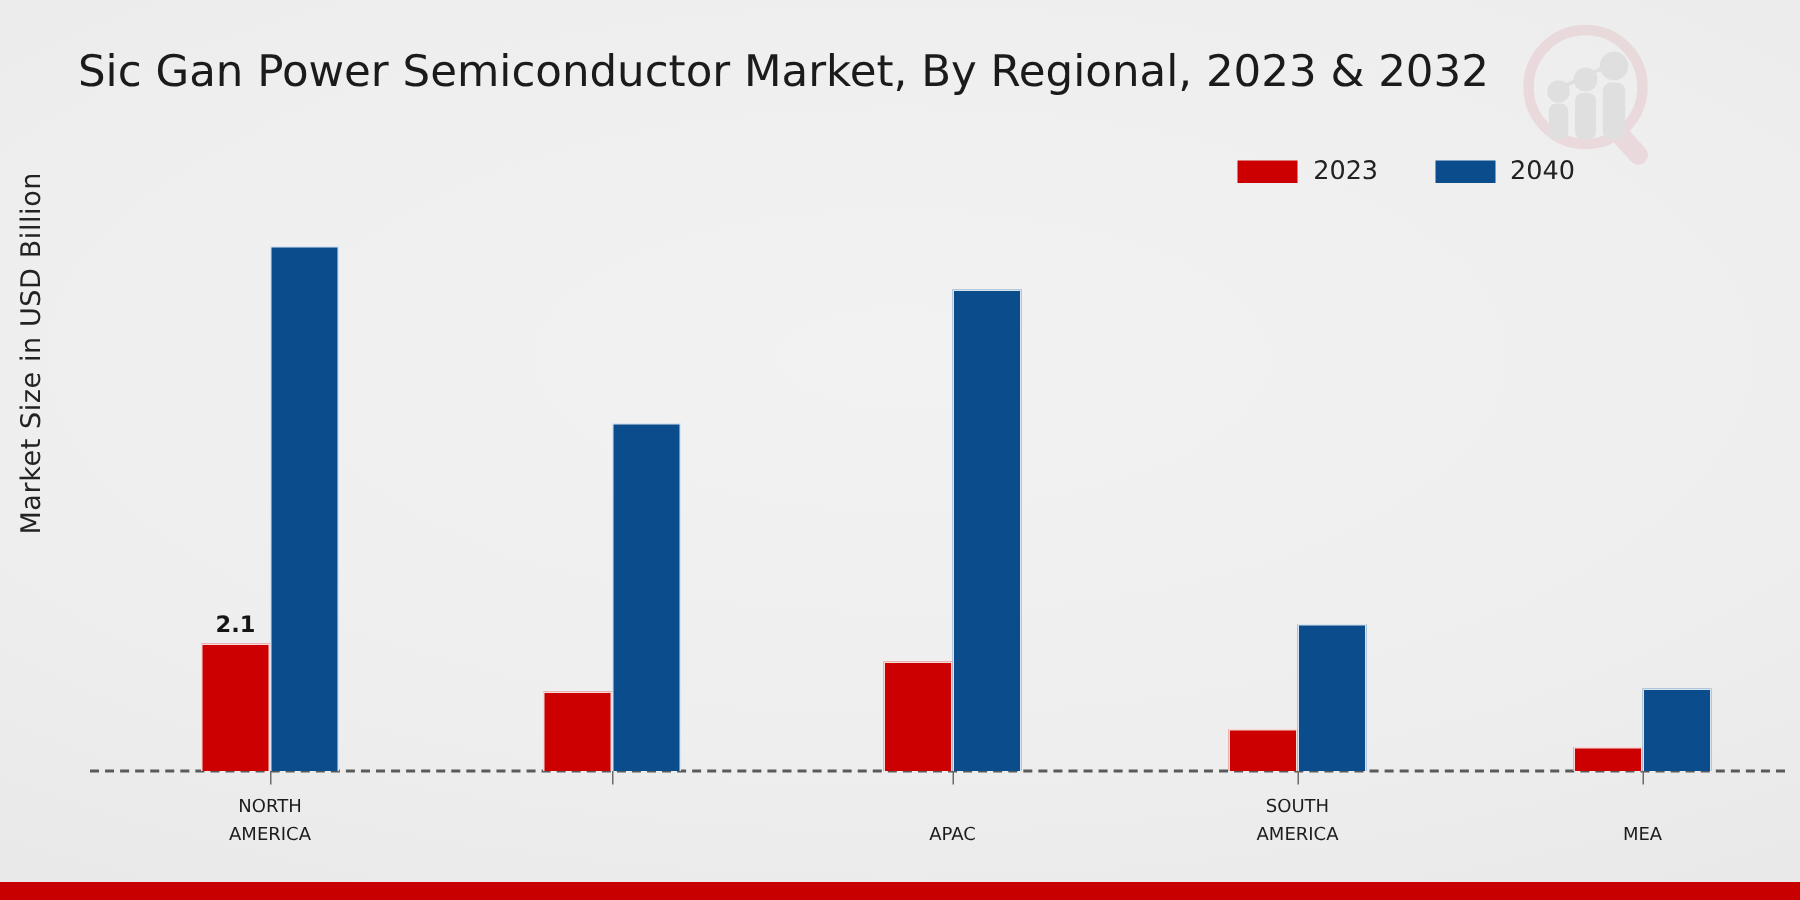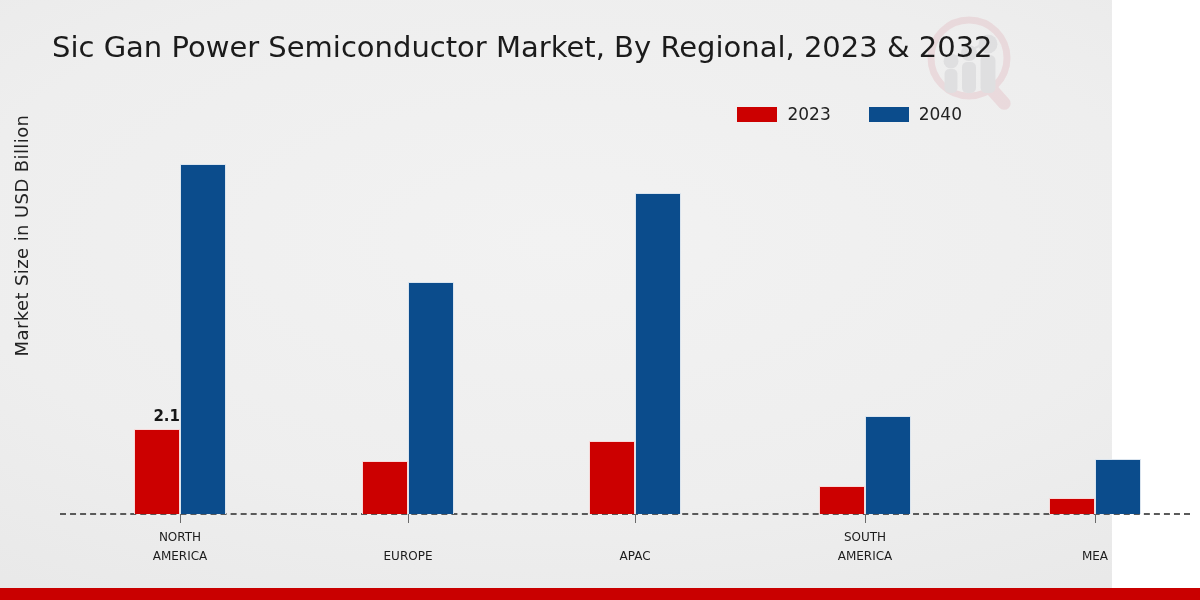--- a/index.html
+++ b/index.html
@@ -4,21 +4,21 @@
 <title>Sic Gan Power Semiconductor Market</title>
 <style>
   * { box-sizing: border-box; margin: 0; padding: 0; }
   html, body {
     width: 1200px; height: 600px;
     font-family: "DejaVu Sans", sans-serif;
     overflow: hidden;
   }
   #page {
     position: relative;
-    width: 1112px; height: 600px;
+    width: 1200px; height: 600px;
     background: radial-gradient(ellipse 120% 100% at 50% 40%, #f2f2f2 0%, #eeeeee 45%, #e3e3e3 100%);
   }
 
   
   #watermark {
     position: absolute;
     right: 85px; top: 8px;
     width: 110px; height: 110px;
     opacity: 0.40;
     pointer-events: none;
@@ -86,21 +86,21 @@
     bottom: 0;
     width: 46px;
     border: 1px solid rgba(255,255,255,0.85);
     border-bottom: none;
   }
   .bar.b2023 { left: 0;    background: #cc0000; }
   .bar.b2032 { left: 46px; background: #0b4c8c; }
   .bar-value {
     position: absolute;
     left: 0; width: 46px;
-    text-align: right;
+    text-align: center;
     font-size: 15px;
     font-weight: bold;
     color: #151515;
     font-family: "DejaVu Sans", sans-serif;
   }
   .tick {
     position: absolute;
     left: 46px; bottom: -9px;
     width: 0; height: 9px;
     border-left: 1px solid #6a6a6a;
@@ -167,23 +167,20 @@
       <div class="cat-label">
         <div>NORTH</div>
         <div>AMERICA</div>
       </div>
     </div>
 
     <div class="group" style="left:302px">
       <div class="bar b2023" style="height: 52.8478px; background: rgb(204, 0, 0);"></div>
       <div class="bar b2032" style="height: 231.717px; background: rgb(11, 76, 140);"></div>
       <div class="tick"></div>
-      <div class="cat-label">
-        <div>EUROPE</div>
-      </div>
     </div>
 
     <div class="group" style="left:529px">
       <div class="bar b2023" style="height: 73.1739px; background: rgb(204, 0, 0);"></div>
       <div class="bar b2032" style="height: 321.152px; background: rgb(11, 76, 140);"></div>
       <div class="tick"></div>
       <div class="cat-label">
         <div>APAC</div>
       </div>
     </div>

